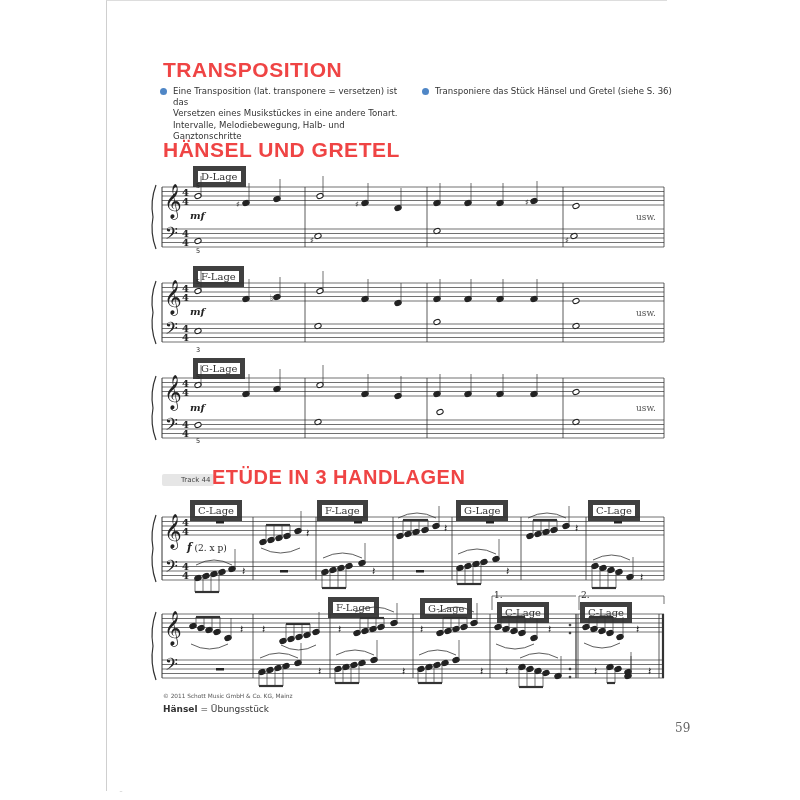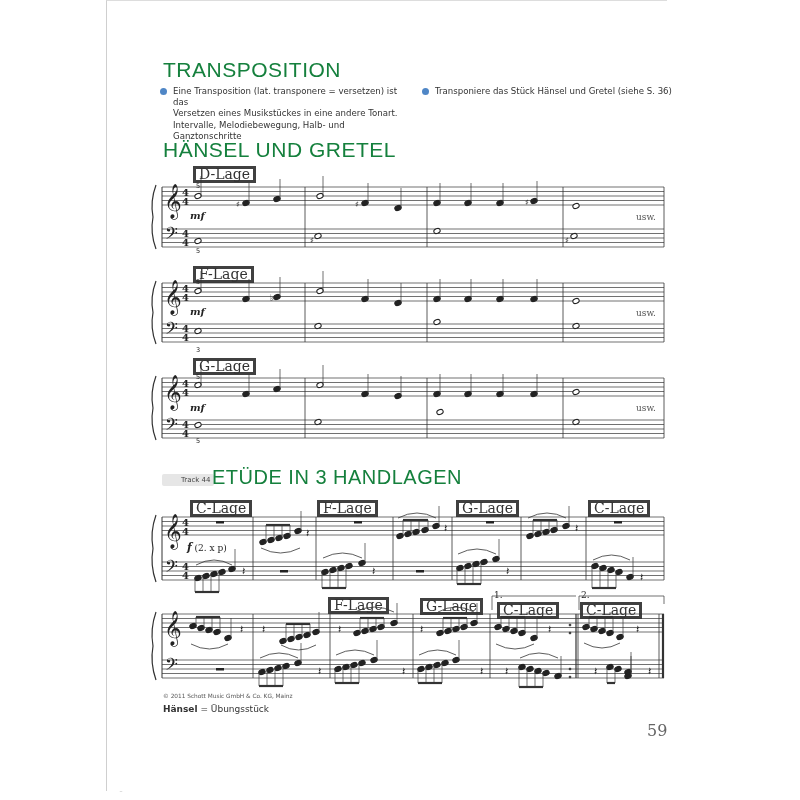--- a/index.html
+++ b/index.html
@@ -1,30 +1,30 @@
 <!DOCTYPE html>
 <html><head>
 <meta charset="utf-8">
 <style>
   html, body { margin:0; padding:0; background:#fff; }
   body { width:800px; height:800px; position:relative; overflow:hidden; font-family:"DejaVu Sans", sans-serif; color:#222; }
   .page { position:absolute; left:106px; top:0; width:560px; height:790px; background:#fff; border-left:1px solid #cfcfcf; border-top:1px solid #ddd; }
   .spiral { position:absolute; left:96px; top:0; width:40px; height:800px; }
   .ring { position:absolute; left:10px; width:18px; height:12px; }
   .abs { position:absolute; }
-  .h1 { font-family:"Liberation Sans", sans-serif; font-weight:normal; color:#15803d; letter-spacing:0.5px; }
+  .h1 { font-family:"Liberation Sans", sans-serif; font-weight:bold; color:#ef4444; letter-spacing:0.5px; }
   .bullet { position:absolute; font-family:"DejaVu Sans", sans-serif; font-size:8.6px; line-height:11.2px; color:#333; }
   .bullet .dot { position:absolute; left:-13px; top:2px; width:7px; height:7px; border-radius:50%; background:#4f86c6; }
-  .lage { position:absolute; font-family:"DejaVu Serif", serif; font-size:14px; color:#333; border:3px solid #404040; padding:0 3px; line-height:11px; background:#fff; }
+  .lage { position:absolute; font-family:"DejaVu Serif", serif; font-size:10px; color:#333; border:5px solid #404040; padding:0 3px; line-height:11px; background:#fff; }
   .usw { position:absolute; font-family:"DejaVu Serif", serif; font-size:9px; color:#555; }
   .track { position:absolute; font-size:7px; color:#444; background:#e6e6e6; padding:2px 4px; border-radius:2px; }
   .copy { position:absolute; font-size:5.8px; color:#555; }
   .gloss { position:absolute; font-size:9px; color:#333; }
   .gloss b { font-weight:bold; }
-  .pnum { position:absolute; font-family:"DejaVu Serif", serif; font-size:16px; color:#666; }
+  .pnum { position:absolute; font-family:"DejaVu Serif", serif; font-size:12px; color:#666;margin-left:28px; }
   svg.music { position:absolute; left:0; top:0; }
 </style>
 </head>
 <body>
 
 <div class="spiral" id="spiral">
     <div class="ring" style="top: 14px;"><svg width="22" height="12">
         <path d="M2 8 L12 4" stroke="#aaa" stroke-width="1"></path>
         <ellipse cx="15" cy="6" rx="4" ry="4.5" stroke="#555" stroke-width="1.6" fill="none"></ellipse>
       </svg></div>

